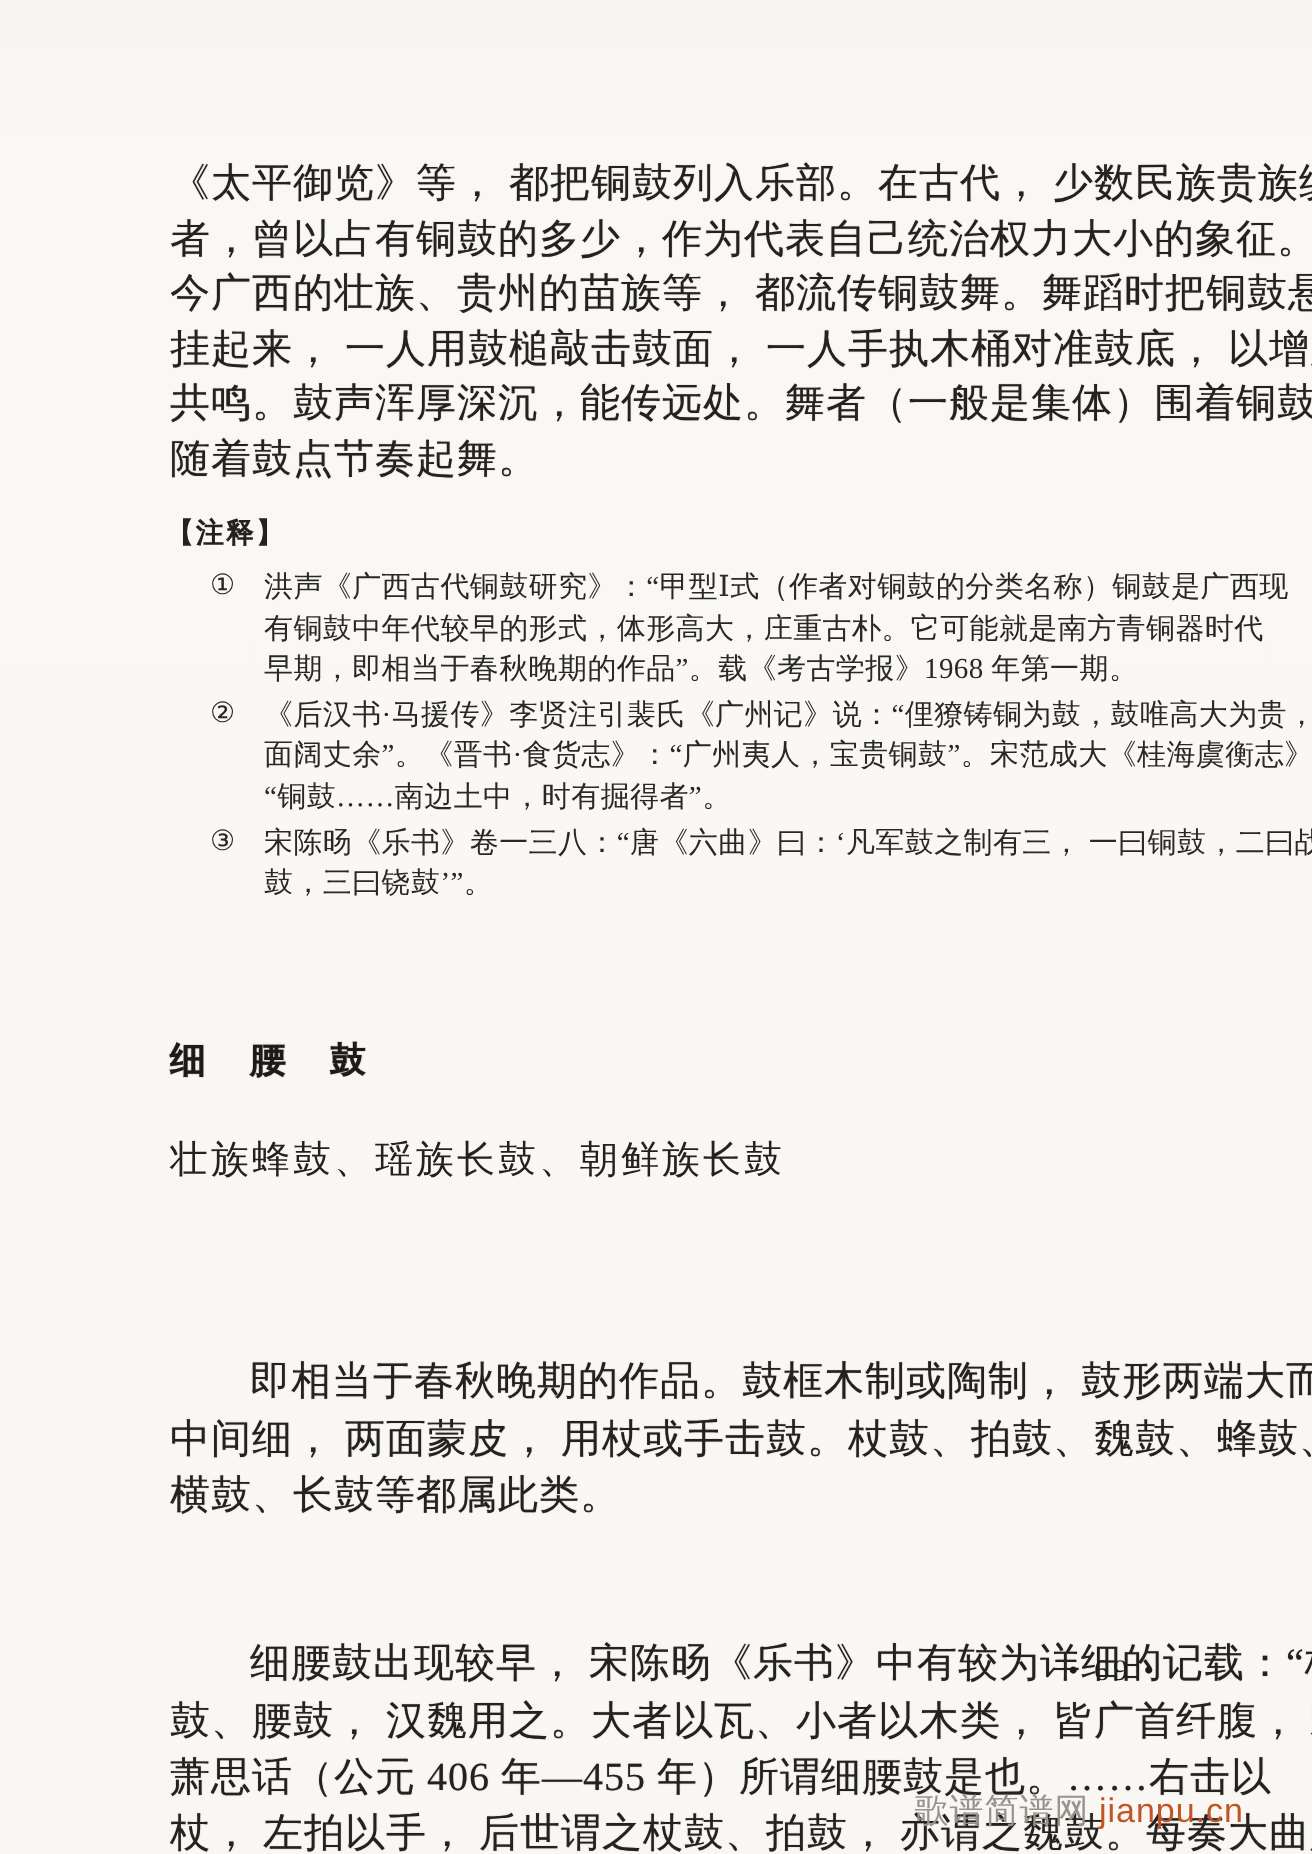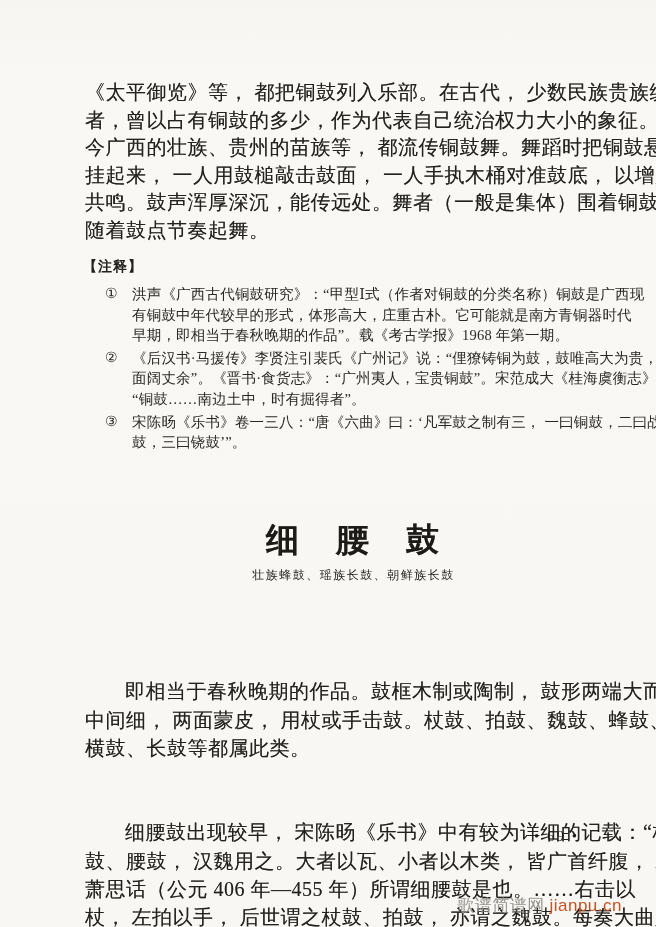--- a/index.html
+++ b/index.html
@@ -65,34 +65,33 @@
   .note-text {
     white-space: pre;
     letter-spacing: 0.2px;
   }
 
   .chapter-title {
     position: absolute;
     left: 85px;
     top: 518px;
     width: 537px;
-    text-align: center;
-    font-size: 33px;
+    text-align: left;
+    font-size: 18px;
     font-weight: bold;
     letter-spacing: 2px;
     color: #1d1b18;
     text-shadow: 0 0 0.6px rgba(30,28,25,0.6);
   }
   .chapter-subtitle {
     position: absolute;
     left: 85px;
     top: 567px;
     width: 537px;
-    text-align: center;
-    font-size: 12px;
+    font-size: 19px;
     letter-spacing: 1.5px;
     color: #24221f;
     font-family: Liberation Mono, monospace;
   }
 
   .page-number {
     position: absolute;
     top: 828px;
     left: 534px;
     font-size: 15px;

